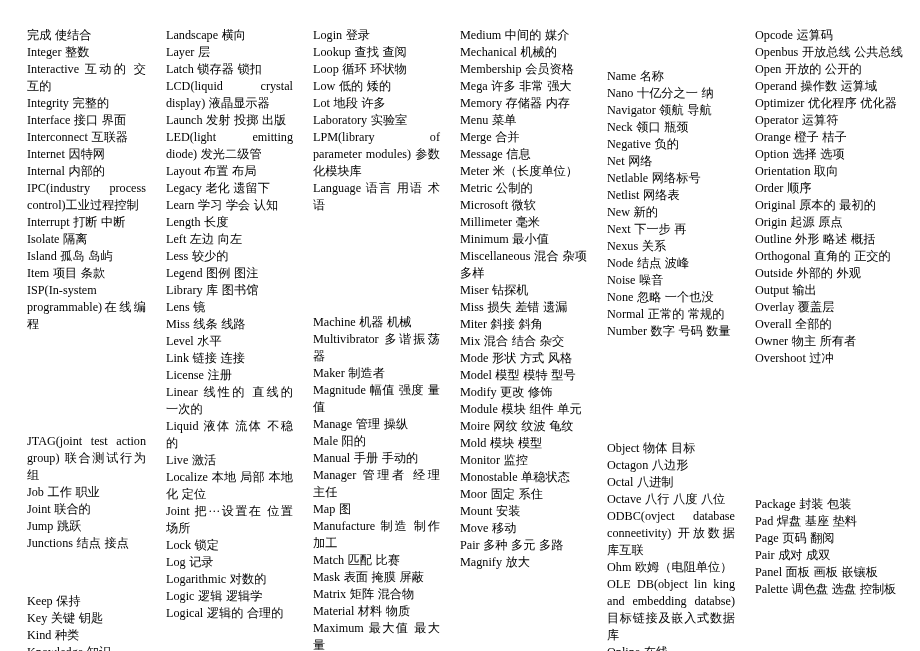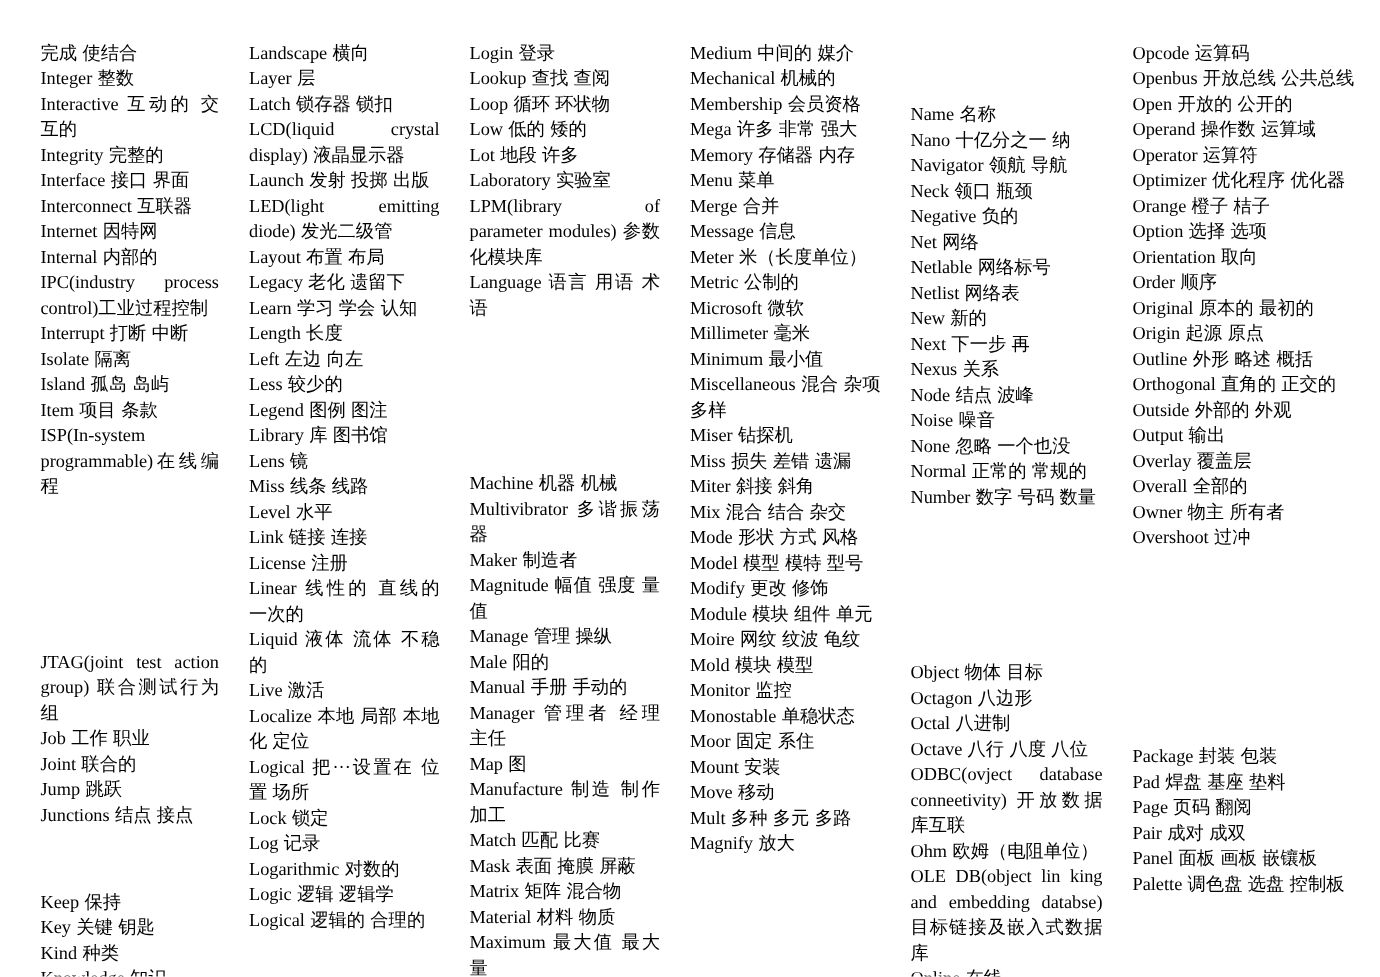--- a/index.html
+++ b/index.html
@@ -109,21 +109,21 @@
         <p class="entry just">Library 库 图书馆</p>
         <p class="entry just">Lens 镜</p>
         <p class="entry just">Miss 线条 线路</p>
         <p class="entry just">Level 水平</p>
         <p class="entry just">Link 链接 连接</p>
         <p class="entry just">License 注册</p>
         <p class="entry just">Linear 线性的 直线的 一次的</p>
         <p class="entry just">Liquid 液体 流体 不稳的</p>
         <p class="entry just">Live 激活</p>
         <p class="entry just">Localize 本地 局部 本地化 定位</p>
-        <p class="entry just">Logical 把···设置在 位置 场所</p>
+        <p class="entry just">Joint 把···设置在 位置 场所</p>
         <p class="entry just">Lock 锁定</p>
         <p class="entry just">Log 记录</p>
         <p class="entry just">Logarithmic 对数的</p>
         <p class="entry just">Logic 逻辑 逻辑学</p>
         <p class="entry just">Logical 逻辑的 合理的</p>
       </div>
       <div class="column col-2">
         <p class="entry just">Login 登录</p>
         <p class="entry just">Lookup 查找 查阅</p>
         <p class="entry just">Loop 循环 环状物</p>
@@ -174,21 +174,21 @@
         <p class="entry just">Model 模型 模特 型号</p>
         <p class="entry just">Modify 更改 修饰</p>
         <p class="entry just">Module 模块 组件 单元</p>
         <p class="entry just">Moire 网纹 纹波 龟纹</p>
         <p class="entry just">Mold 模块 模型</p>
         <p class="entry just">Monitor 监控</p>
         <p class="entry just">Monostable 单稳状态</p>
         <p class="entry just">Moor 固定 系住</p>
         <p class="entry just">Mount 安装</p>
         <p class="entry just">Move 移动</p>
-        <p class="entry just">Mult 多种 多元 多路</p>
+        <p class="entry just">Pair 多种 多元 多路</p>
         <p class="entry just">Magnify 放大</p>
       </div>
       <div class="column col-4">
         <p class="blank">&nbsp;</p>
         <p class="entry just">Name 名称</p>
         <p class="entry just">Nano 十亿分之一 纳</p>
         <p class="entry just">Navigator 领航 导航</p>
         <p class="entry just">Neck 领口 瓶颈</p>
         <p class="entry just">Negative 负的</p>
         <p class="entry just">Net 网络</p>
@@ -212,22 +212,22 @@
         <p class="entry just">ODBC(ovject database conneetivity) 开放数据库互联</p>
         <p class="entry just">Ohm 欧姆（电阻单位）</p>
         <p class="entry just">OLE DB(object lin king and embedding databse) 目标链接及嵌入式数据库</p>
         <p class="entry just">Online 在线</p>
       </div>
       <div class="column col-5">
         <p class="entry just">Opcode 运算码</p>
         <p class="entry just">Openbus 开放总线 公共总线</p>
         <p class="entry just">Open 开放的 公开的</p>
         <p class="entry just">Operand 操作数 运算域</p>
+        <p class="entry just">Optimizer 优化程序 优化器</p>
         <p class="entry just">Operator 运算符</p>
-        <p class="entry just">Optimizer 优化程序 优化器</p>
         <p class="entry just">Orange 橙子 桔子</p>
         <p class="entry just">Option 选择 选项</p>
         <p class="entry just">Orientation 取向</p>
         <p class="entry just">Order 顺序</p>
         <p class="entry just">Original 原本的 最初的</p>
         <p class="entry just">Origin 起源 原点</p>
         <p class="entry just">Outline 外形 略述 概括</p>
         <p class="entry just">Orthogonal 直角的 正交的</p>
         <p class="entry just">Outside 外部的 外观</p>
         <p class="entry just">Output 输出</p>

